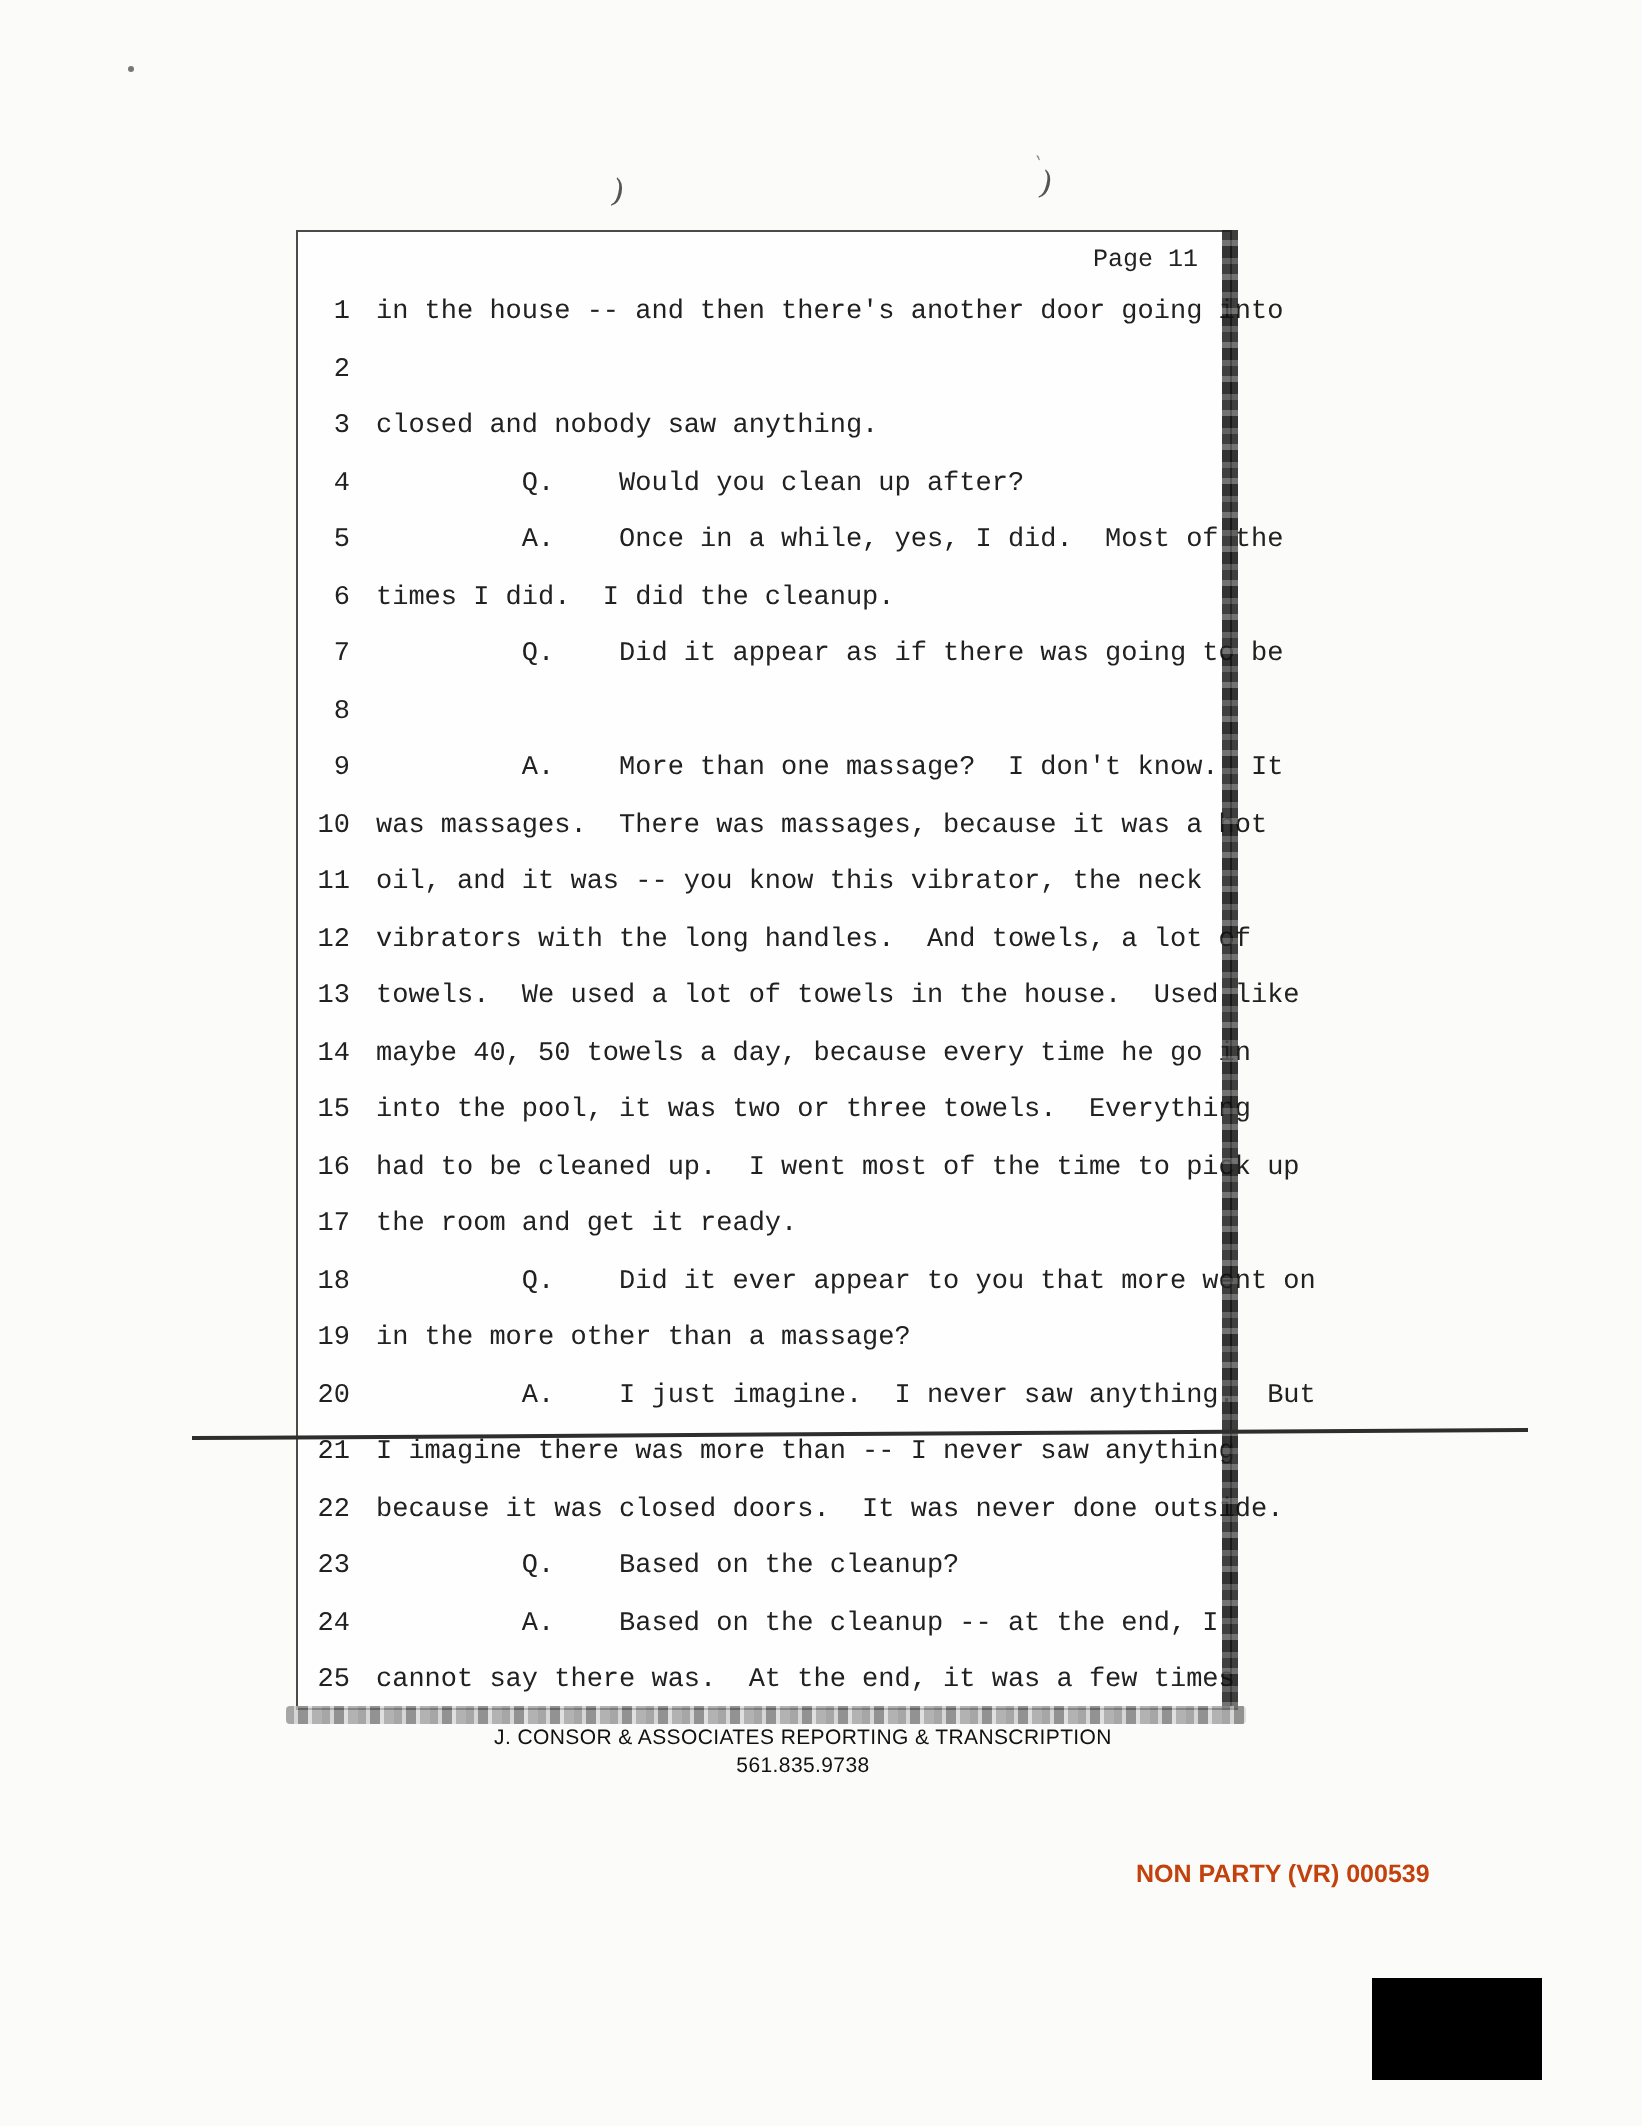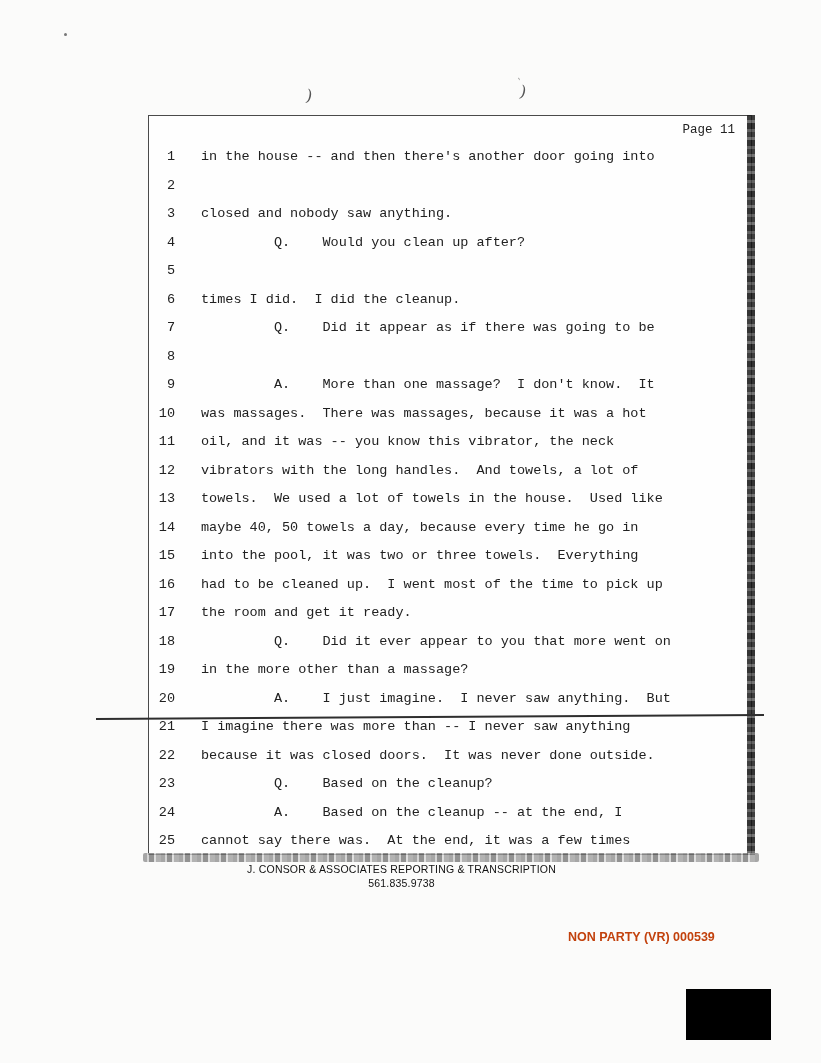--- a/index.html
+++ b/index.html
@@ -21,38 +21,38 @@
   .paren{
     position:absolute;color:#555;font-size:16px;
     font-family:"DejaVu Serif",serif;
   }
   .paren.p1{left:306px;top:86px;transform:rotate(12deg);}
   .paren.p2{left:520px;top:82px;transform:rotate(14deg);}
   .paren.p2::before{content:"`";position:absolute;left:-6px;top:-4px;font-size:11px;color:#888;}
 
   
   .doc{
-    position:absolute;left:148px;top:115px;width:604px;height:740px;
+    position:absolute;left:148px;top:115px;width:468px;height:740px;
     background:#fefefe;
     border:1px solid #4a4a4a;
     box-sizing:border-box;
   }
   .page-label{
     position:absolute;top:7px;right:16px;
     font-family:"Liberation Mono","DejaVu Sans Mono",monospace;
     font-size:12.5px;color:#222;
   }
   .lines{position:absolute;left:0;top:32px;width:100%;}
   .line-row{
     display:flex;align-items:flex-start;height:28.5px;
     font-family:"Liberation Mono","DejaVu Sans Mono",monospace;
     font-size:13.5px;line-height:17px;color:#212121;
   }
   .ln{width:26px;text-align:right;flex:0 0 26px;}
-  .lt{margin-left:26px;white-space:pre;}
+  .lt{margin-left:13px;white-space:pre;}
 
   
   .right-texture{
     position:absolute;top:-1px;bottom:-1px;right:-4px;width:8px;
     background:repeating-linear-gradient(180deg,#1d1d1d 0 5px,#5a5a5a 5px 8px,#101010 8px 14px,#474747 14px 17px);
     opacity:.85;
   }
   
   .bottom-texture{
     position:absolute;left:-6px;right:-8px;bottom:-8px;height:9px;
@@ -113,20 +113,21 @@
         <div class="line-row">
           <span class="ln">3</span>
           <span class="lt">closed and nobody saw anything.</span>
         </div>
         <div class="line-row">
           <span class="ln">4</span>
           <span class="lt">         Q.    Would you clean up after?</span>
         </div>
         <div class="line-row">
           <span class="ln">5</span>
+          <span class="lt">         A.    Once in a while, yes, I did.  Most of the</span>
         </div>
         <div class="line-row">
           <span class="ln">6</span>
           <span class="lt">times I did.  I did the cleanup.</span>
         </div>
         <div class="line-row">
           <span class="ln">7</span>
           <span class="lt">         Q.    Did it appear as if there was going to be</span>
         </div>
         <div class="line-row">

